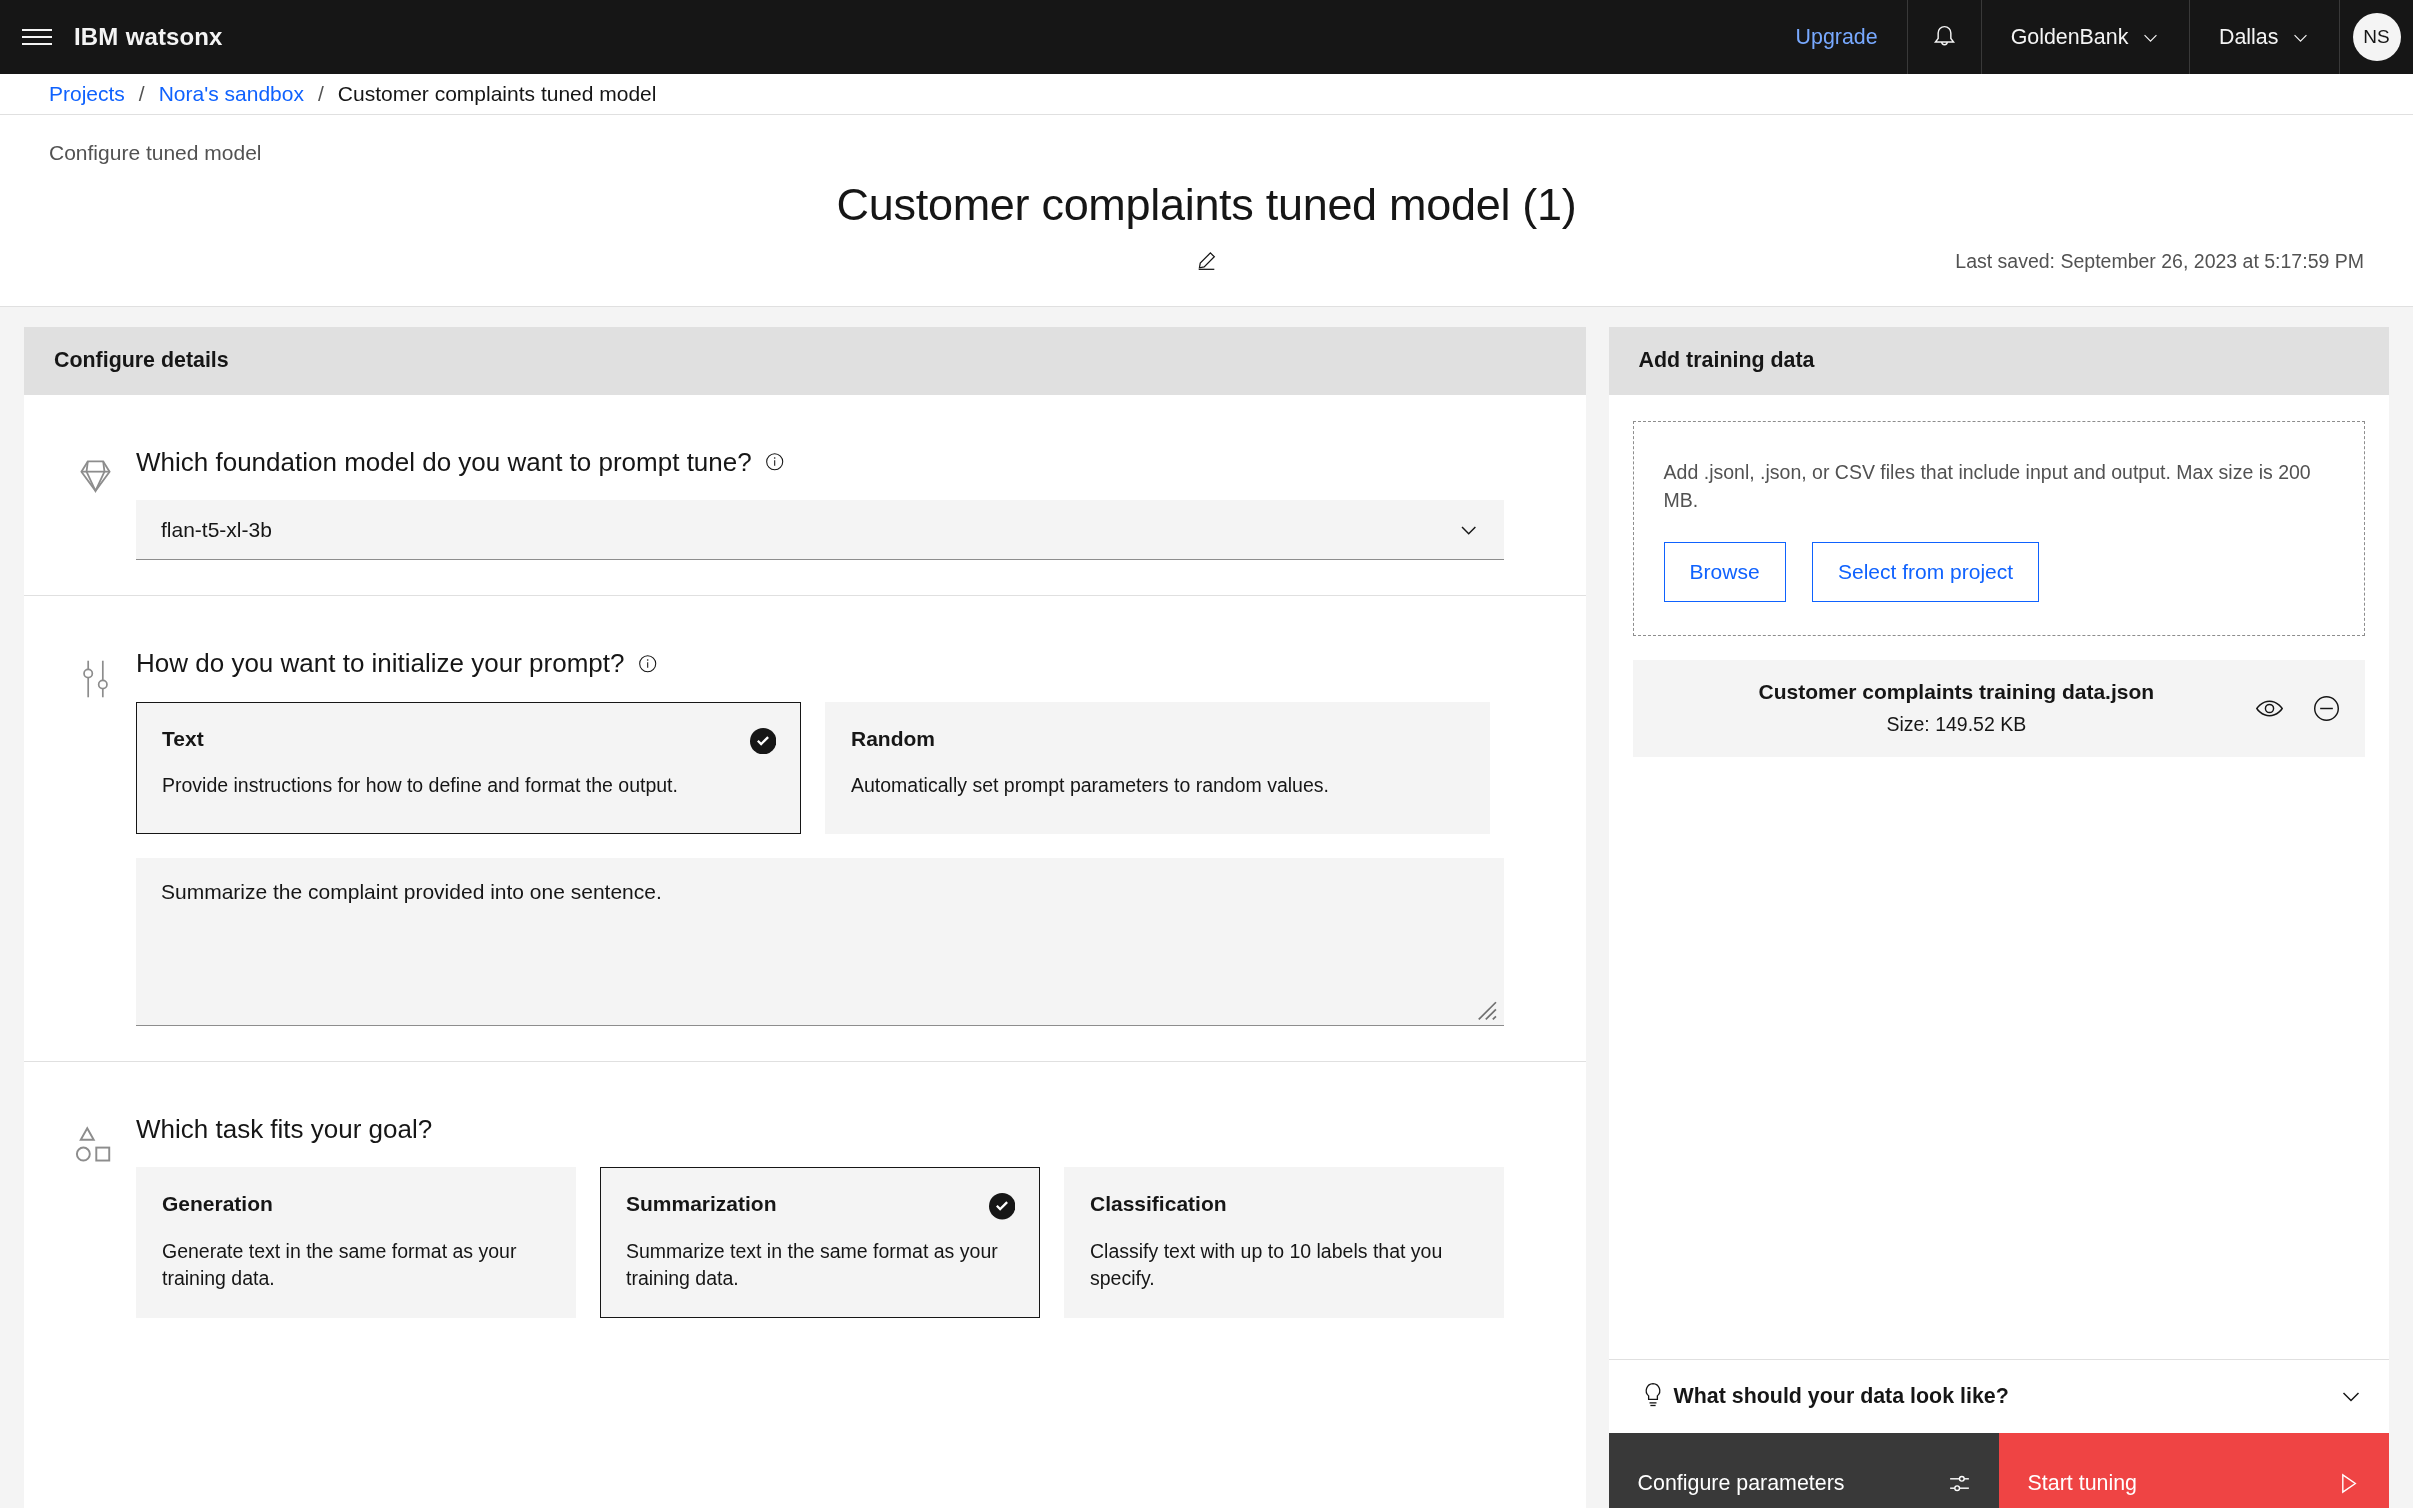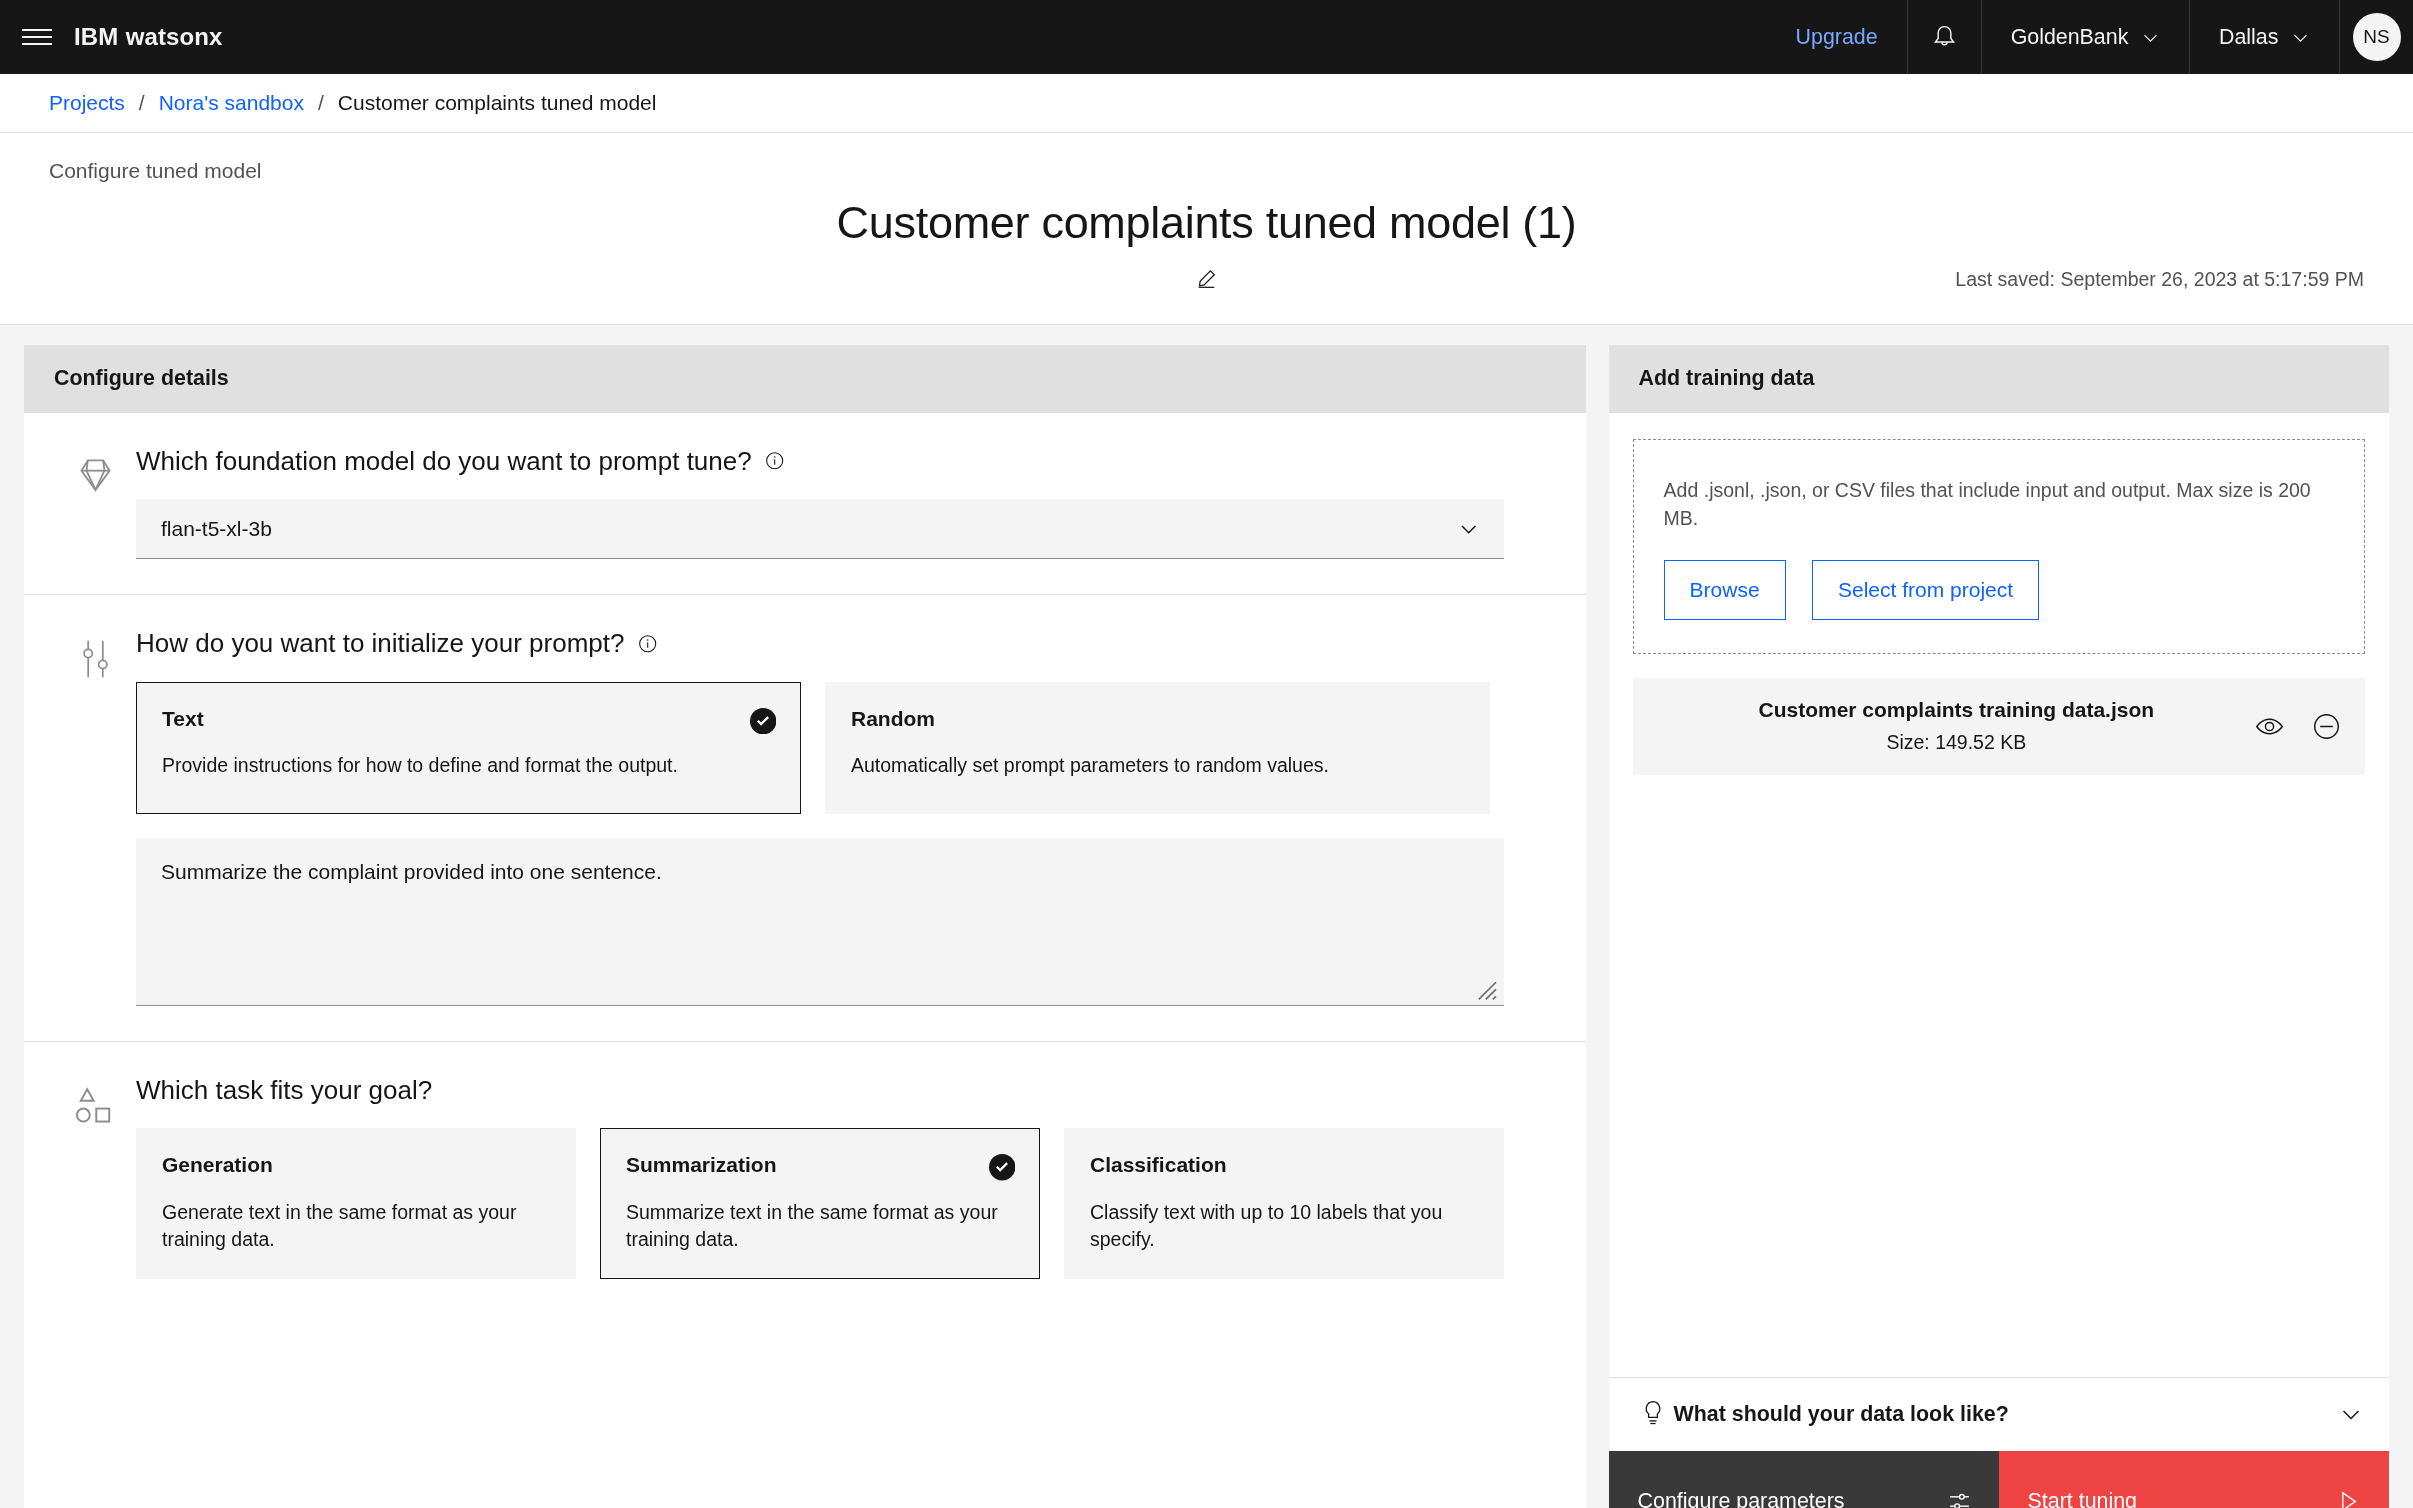--- a/index.html
+++ b/index.html
@@ -60,21 +60,21 @@
   }
   .hdr-avatar {
     width: 48px; height: 48px; border-radius: 50%;
     background: #f4f4f4; color: #161616;
     display: flex; align-items: center; justify-content: center;
     font-size: 19px; font-weight: 400;
   }
 
   
   .breadcrumb-bar {
-    height: 59px; background: #fff;
+    height: 41px; background: #fff;
     display: flex; align-items: center;
     padding: 0 49px;
     font-size: 21px;
     border-bottom: 0.6px solid #e0e0e0;
   }
   .breadcrumb-bar a { color: #0f62fe; text-decoration: none; cursor: pointer; }
   .breadcrumb-bar .sep { margin: 0 14px; color: #525252; }
   .breadcrumb-bar .current { color: #161616; }
 
   
@@ -108,20 +108,21 @@
     padding: 21.4px 30px;
     font-size: 21.4px; font-weight: 700;
   }
   .panel-body { flex: 1; overflow: hidden; }
 
   
   .qsection {
     display: flex;
     padding: 33px 30px 35px 30px;
     border-bottom: 0.6px solid #e0e0e0;
+    margin-top: 19px;
   }
   .qsection:last-child { border-bottom: none; }
   .q-icon {
     width: 82px; flex: none;
     display: flex; justify-content: center;
     padding-top: 8.8px;
   }
   .q-main { flex: 1; padding-right: 52px; }
   .q-title {
     font-size: 26px; font-weight: 400;

